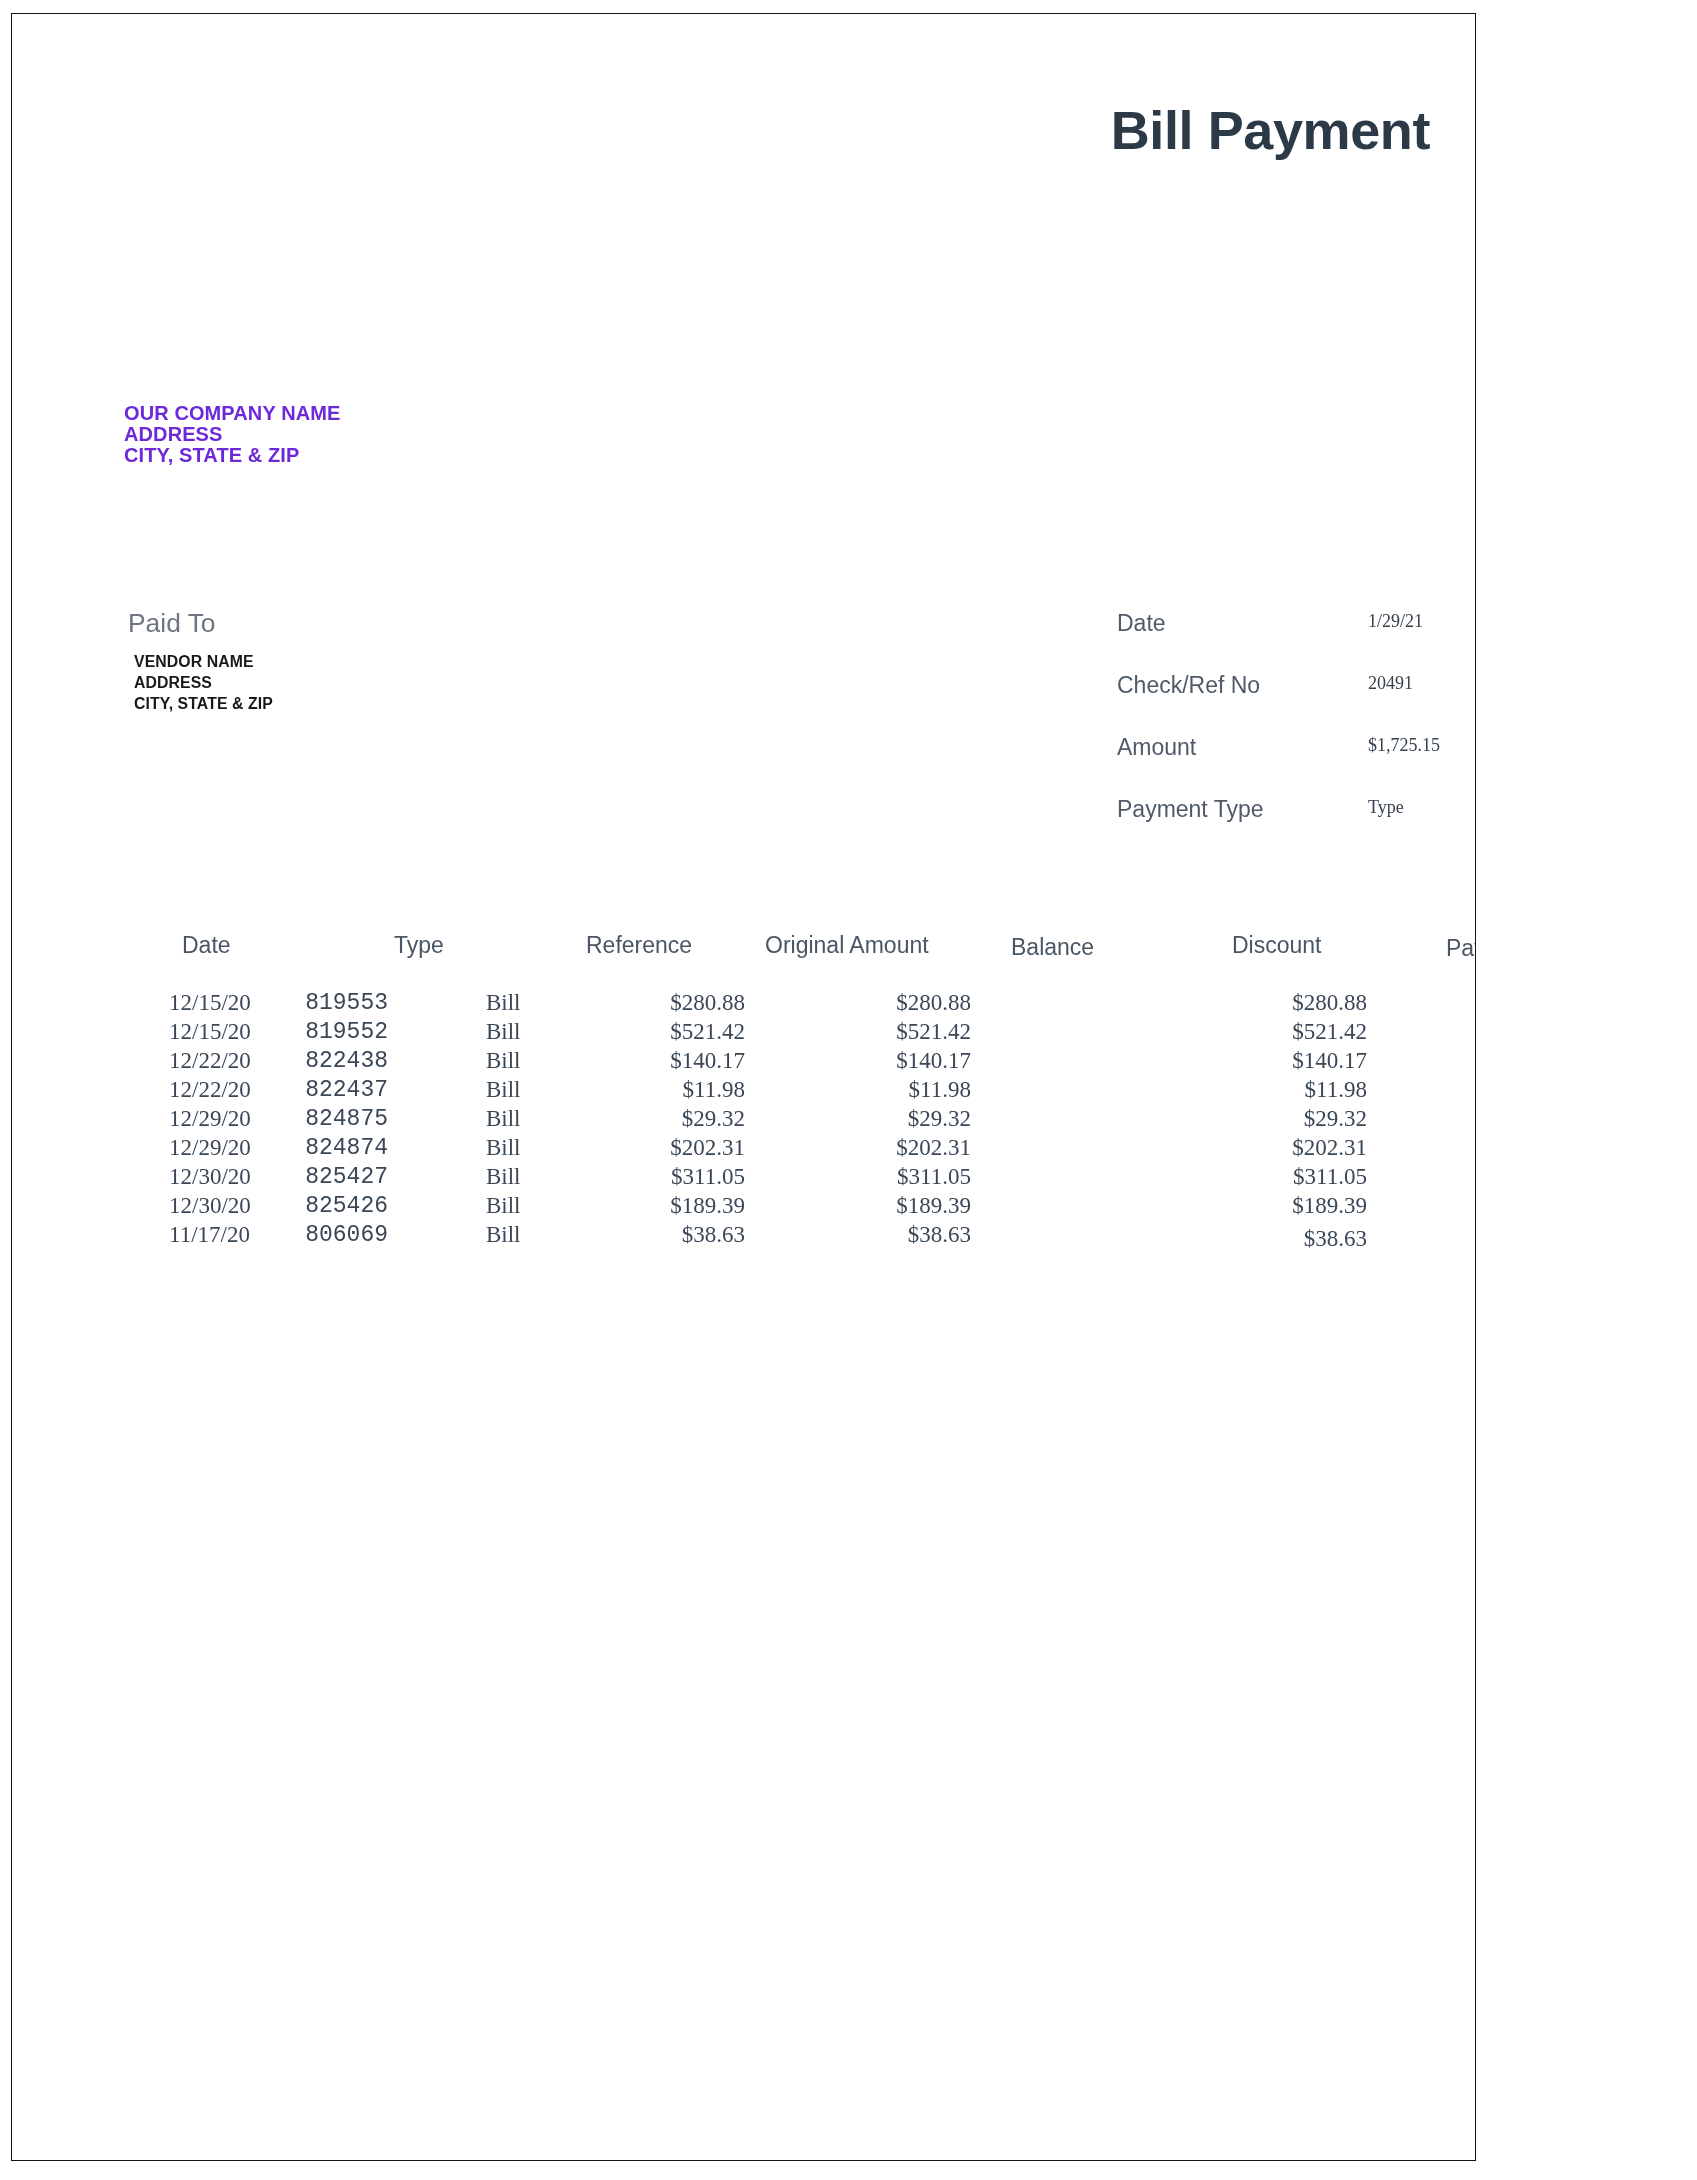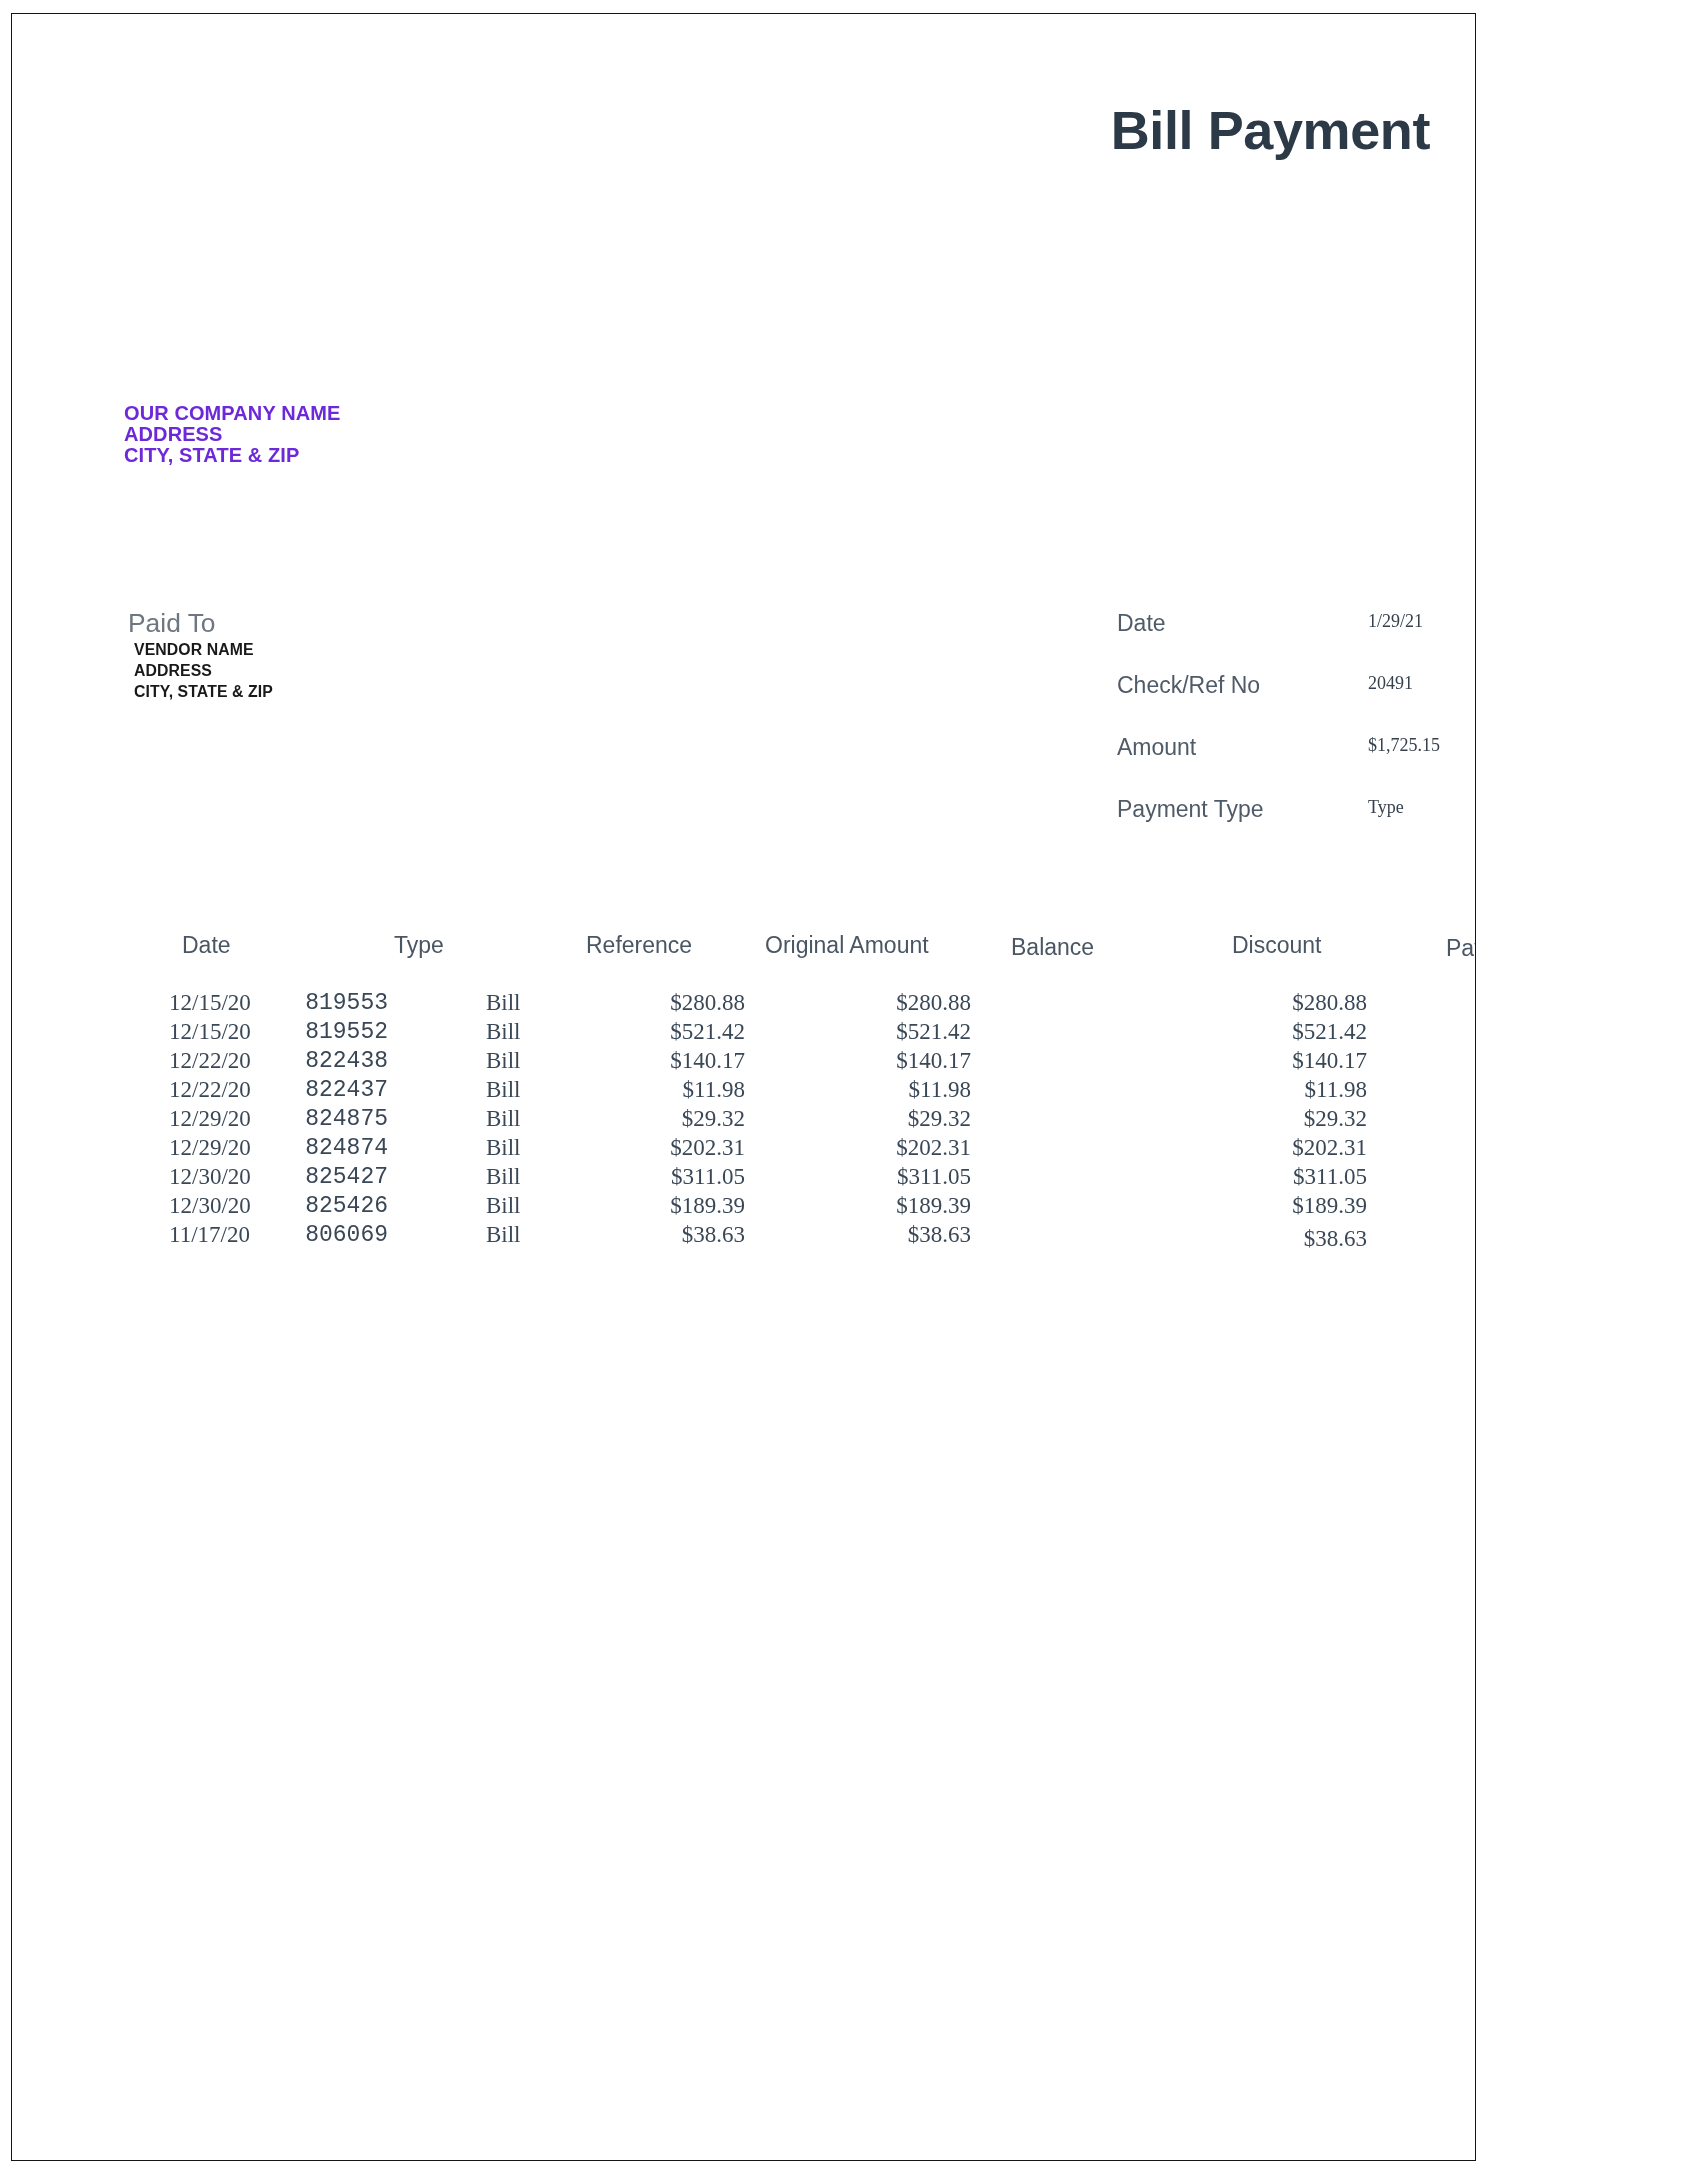--- a/index.html
+++ b/index.html
@@ -60,21 +60,21 @@
   .paidto-block {
     position: absolute;
     left: 116px;
     top: 596px;
   }
   .paidto-heading {
     font-size: 26.4px;
     color: #6e7681;
     font-weight: normal;
     line-height: 1;
-    margin-bottom: 3px;
+    margin-bottom: 15px;
     white-space: nowrap;
   }
   .paidto-lines {
     line-height: 21px;
     margin-left: 6px;
   }
   .paidto-line {
     font-size: 15.8px;
     font-weight: bold;
     color: #191919;

